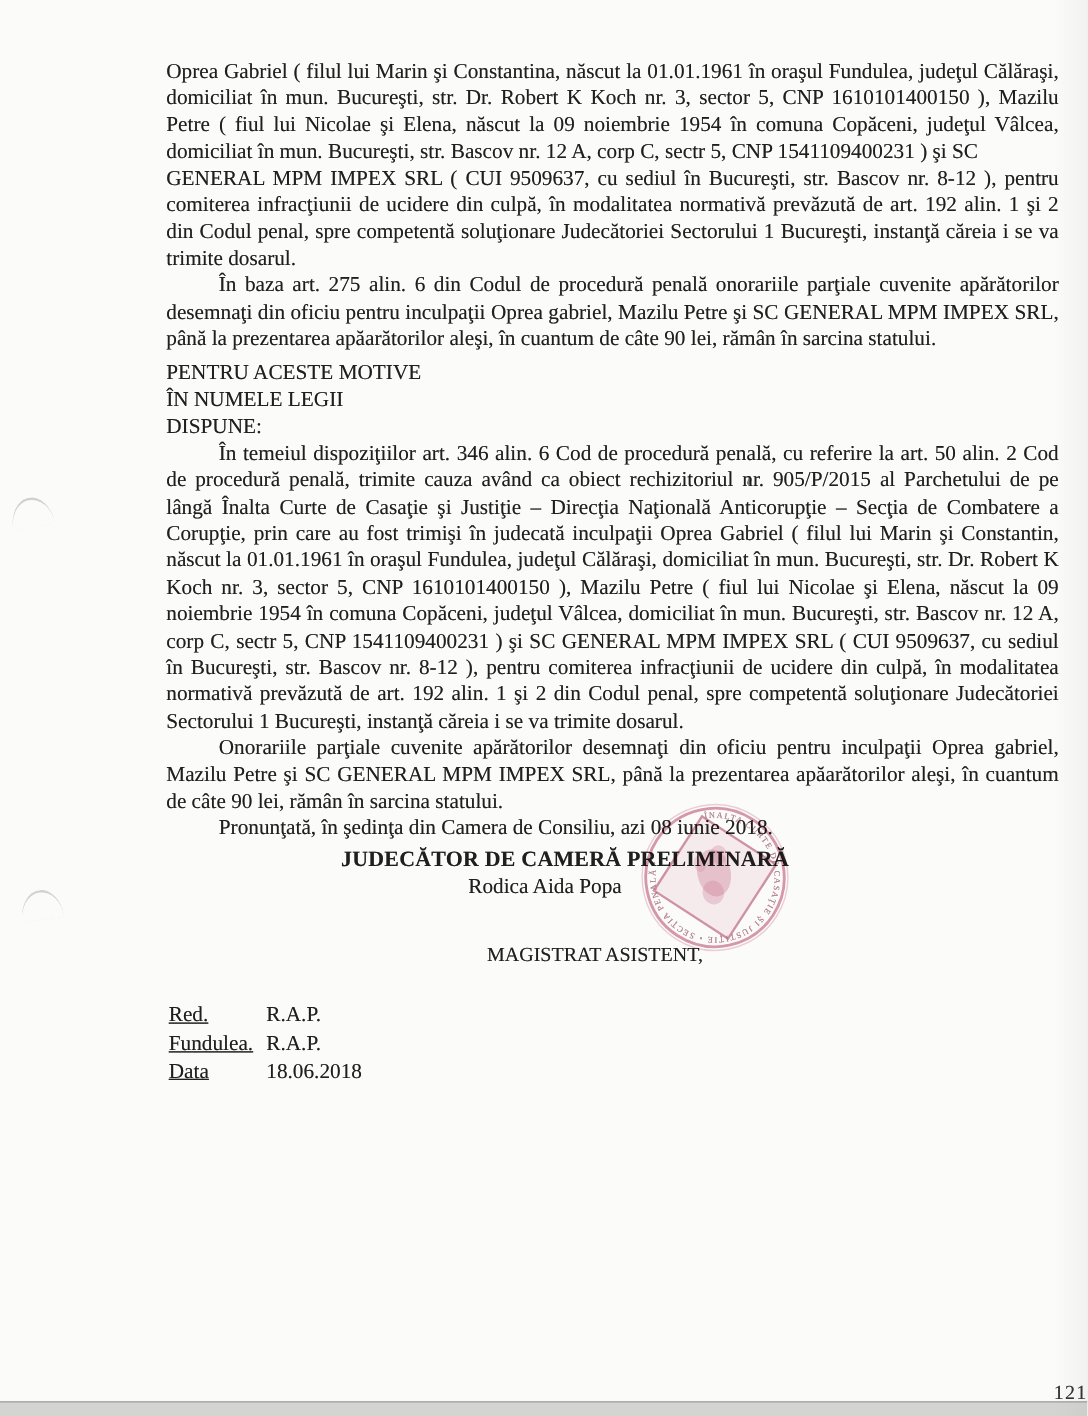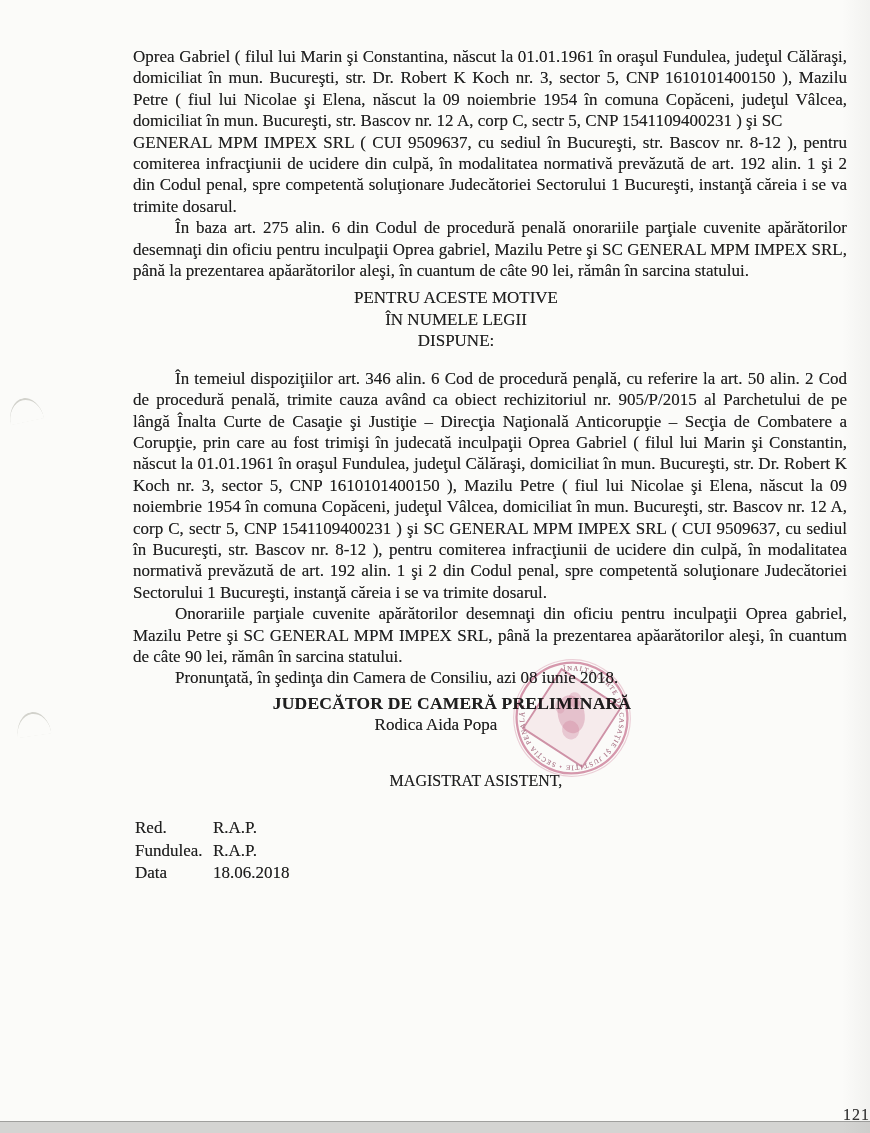--- a/index.html
+++ b/index.html
@@ -16,41 +16,41 @@
     position:absolute;
     left:133px; top:46px; width:714px;
     font-size:17px; line-height:21.4px;
     text-align:justify;
     text-shadow:0 0 0.5px rgba(40,40,40,0.55);
   }
   .content p { margin:0; }
   .indent { text-indent:42px; }
   .gap-top { margin-top:20px; }
   .b { font-weight:normal; }
-  .headings { margin:6px 68px 16px 0; text-align:center; }
+  .headings { margin:6px 68px 0 0; }
   .headings div { line-height:21.4px; }
   .speck { position:absolute; left:598px; top:382px; width:3px; height:6px; background:#555; border-radius:2px; transform:rotate(18deg); opacity:.75; }
 
   .sig-block { position:relative; margin-top:4px; text-align:center; }
   .judge-title { font-weight:bold; font-size:17.5px; letter-spacing:.2px; margin-right:76px; }
   .judge-name  { margin-right:108px; }
   .assistant-title { margin-top:34px; margin-right:28px; font-size:16px; }
   .assistant-name  { margin-right:68px; }
 
   .stamp {
     position:absolute; top:-38px; left:376px;
     transform:rotate(-12deg);
     mix-blend-mode:multiply;
     opacity:.95;
     pointer-events:none;
   }
 
   .footer { margin-top:26px; text-align:left; }
   .footer .row { position:relative; height:22.5px; }
-  .footer .lbl { position:absolute; left:2px; }
+  .footer .lbl { position:absolute; left:2px;text-decoration:underline; }
   .footer .mid { position:absolute; left:53px; }
   .footer .val { position:absolute; left:80px; }
 
   .page-number {
     position:absolute; left:0; right:0; bottom:9px;
     text-align:right; padding-left:28px;
     font-size:16px; letter-spacing:1px; color:#333;
     text-shadow:0 0 0.5px rgba(40,40,40,0.5);
   }
   .bottom-band {

